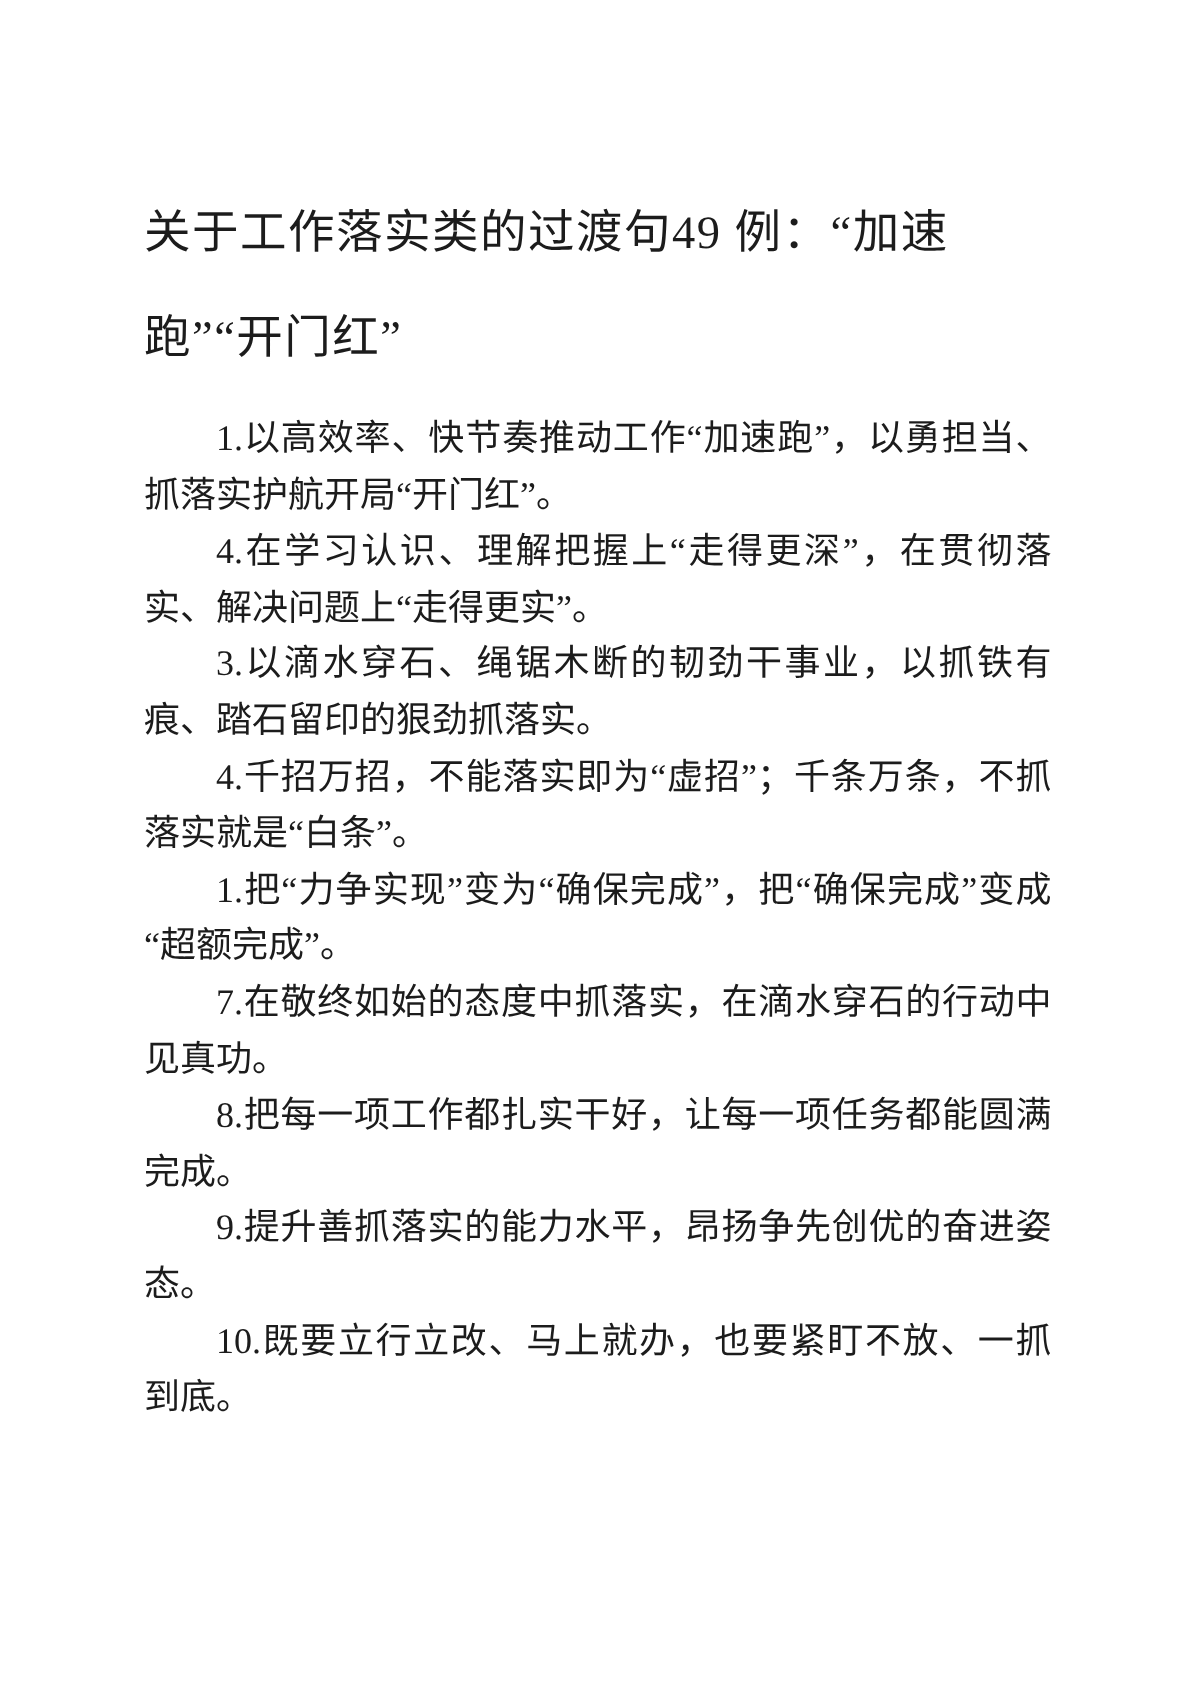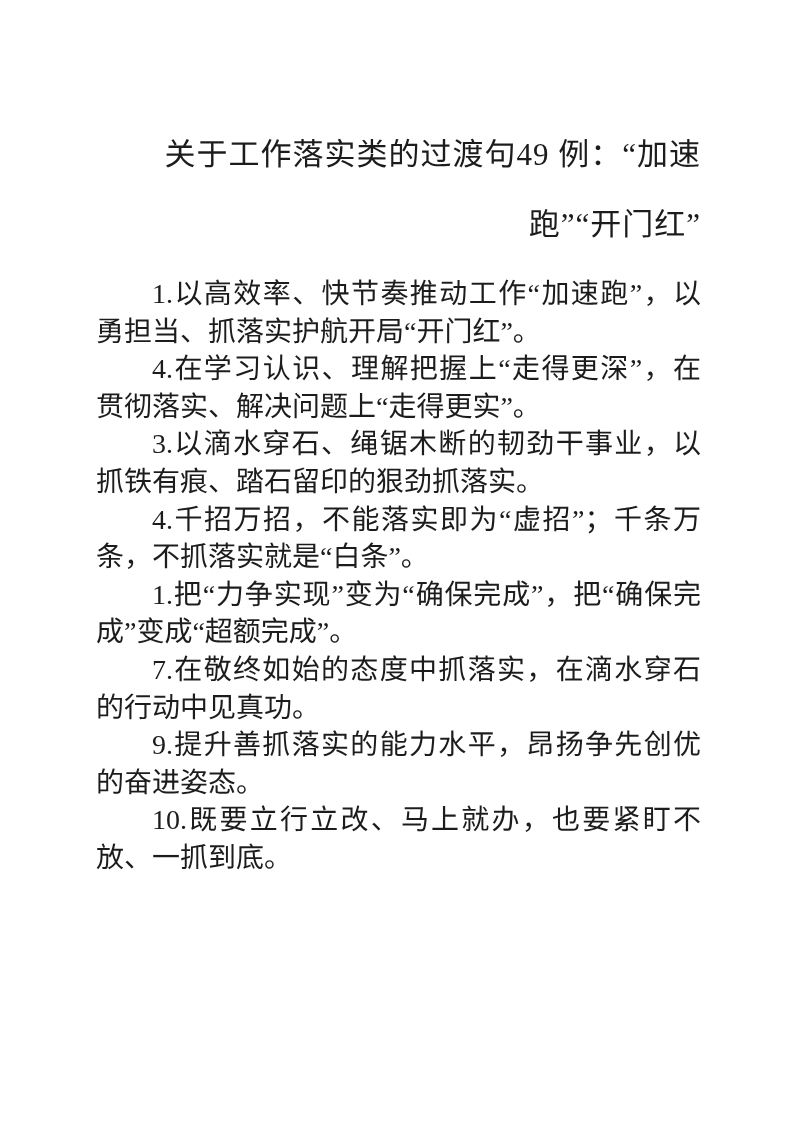--- a/index.html
+++ b/index.html
@@ -18,34 +18,34 @@
     overflow: hidden;
     font-family: "Liberation Serif", "DejaVu Serif", serif;
     color: #1c1c1c;
   }
   .doc-title {
     margin: 120px 0 0 0;
     padding: 0;
     font-size: 31px;
     font-weight: normal;
     line-height: 70px;
-    text-align: right;
+    text-align: left;
     letter-spacing: 1px;
   }
   .doc-title .title-line {
     display: block;
     white-space: nowrap;
   }
   .doc-body {
     margin-top: 15px;
   }
   .doc-body p {
     margin: 0;
     padding: 0;
-    font-size: 28px;
+    font-size: 24px;
     line-height: 37.6px;
     text-align: justify;
     text-indent: 2em;
     word-break: normal;
     letter-spacing: 0;
   }
 </style>
 </head>
 <body>
 
@@ -55,16 +55,17 @@
     <span class="title-line">跑”“开门红”</span>
   </h1>
 
   <div class="doc-body">
     <p>1.以高效率、快节奏推动工作“加速跑”，以勇担当、抓落实护航开局“开门红”。</p>
     <p>4.在学习认识、理解把握上“走得更深”，在贯彻落实、解决问题上“走得更实”。</p>
     <p>3.以滴水穿石、绳锯木断的韧劲干事业，以抓铁有痕、踏石留印的狠劲抓落实。</p>
     <p>4.千招万招，不能落实即为“虚招”；千条万条，不抓落实就是“白条”。</p>
     <p>1.把“力争实现”变为“确保完成”，把“确保完成”变成“超额完成”。</p>
     <p>7.在敬终如始的态度中抓落实，在滴水穿石的行动中见真功。</p>
+    <p>8.把每一项工作都扎实干好，让每一项任务都能圆满完成。</p>
     <p>9.提升善抓落实的能力水平，昂扬争先创优的奋进姿态。</p>
     <p>10.既要立行立改、马上就办，也要紧盯不放、一抓到底。</p>
   </div>
 </div>
 
 </body></html>

